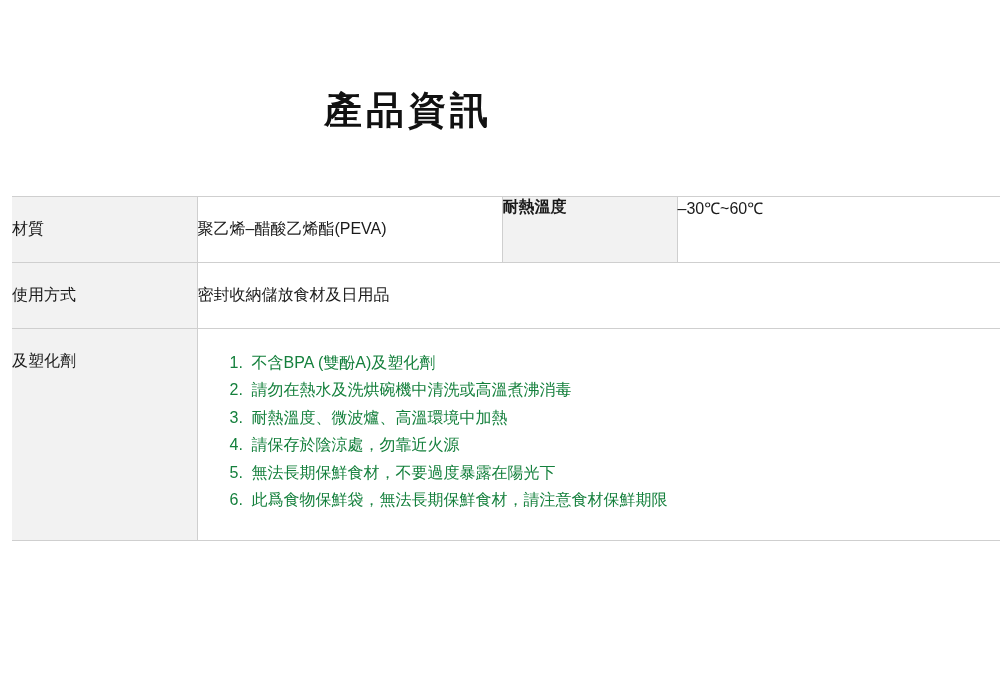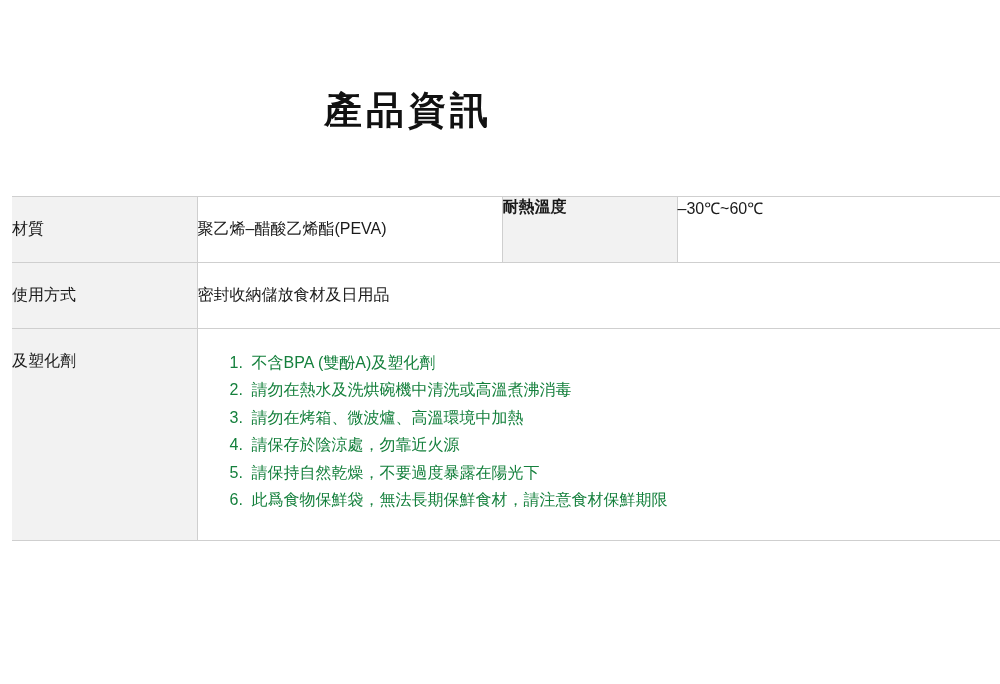--- a/index.html
+++ b/index.html
@@ -135,27 +135,27 @@
         <td class="label-cell">及塑化劑</td>
         <td class="value-cell" colspan="3">
           <ul class="notes-list">
             <li>
               <span class="num">1.</span><span>不含BPA (雙酚A)及塑化劑</span>
             </li>
             <li>
               <span class="num">2.</span><span>請勿在熱水及洗烘碗機中清洗或高溫煮沸消毒</span>
             </li>
             <li>
-              <span class="num">3.</span><span>請勿在烤箱、微波爐、高溫環境中加熱</span>
+              <span class="num">3.</span><span>耐熱溫度、微波爐、高溫環境中加熱</span>
             </li>
             <li>
               <span class="num">4.</span><span>請保存於陰涼處，勿靠近火源</span>
             </li>
             <li>
-              <span class="num">5.</span><span>請保持自然乾燥，不要過度暴露在陽光下</span>
+              <span class="num">5.</span><span>無法長期保鮮食材，不要過度暴露在陽光下</span>
             </li>
             <li>
               <span class="num">6.</span><span>此爲食物保鮮袋，無法長期保鮮食材，請注意食材保鮮期限</span>
             </li>
           </ul>
         </td>
       </tr>
     </tbody>
   </table>
 

